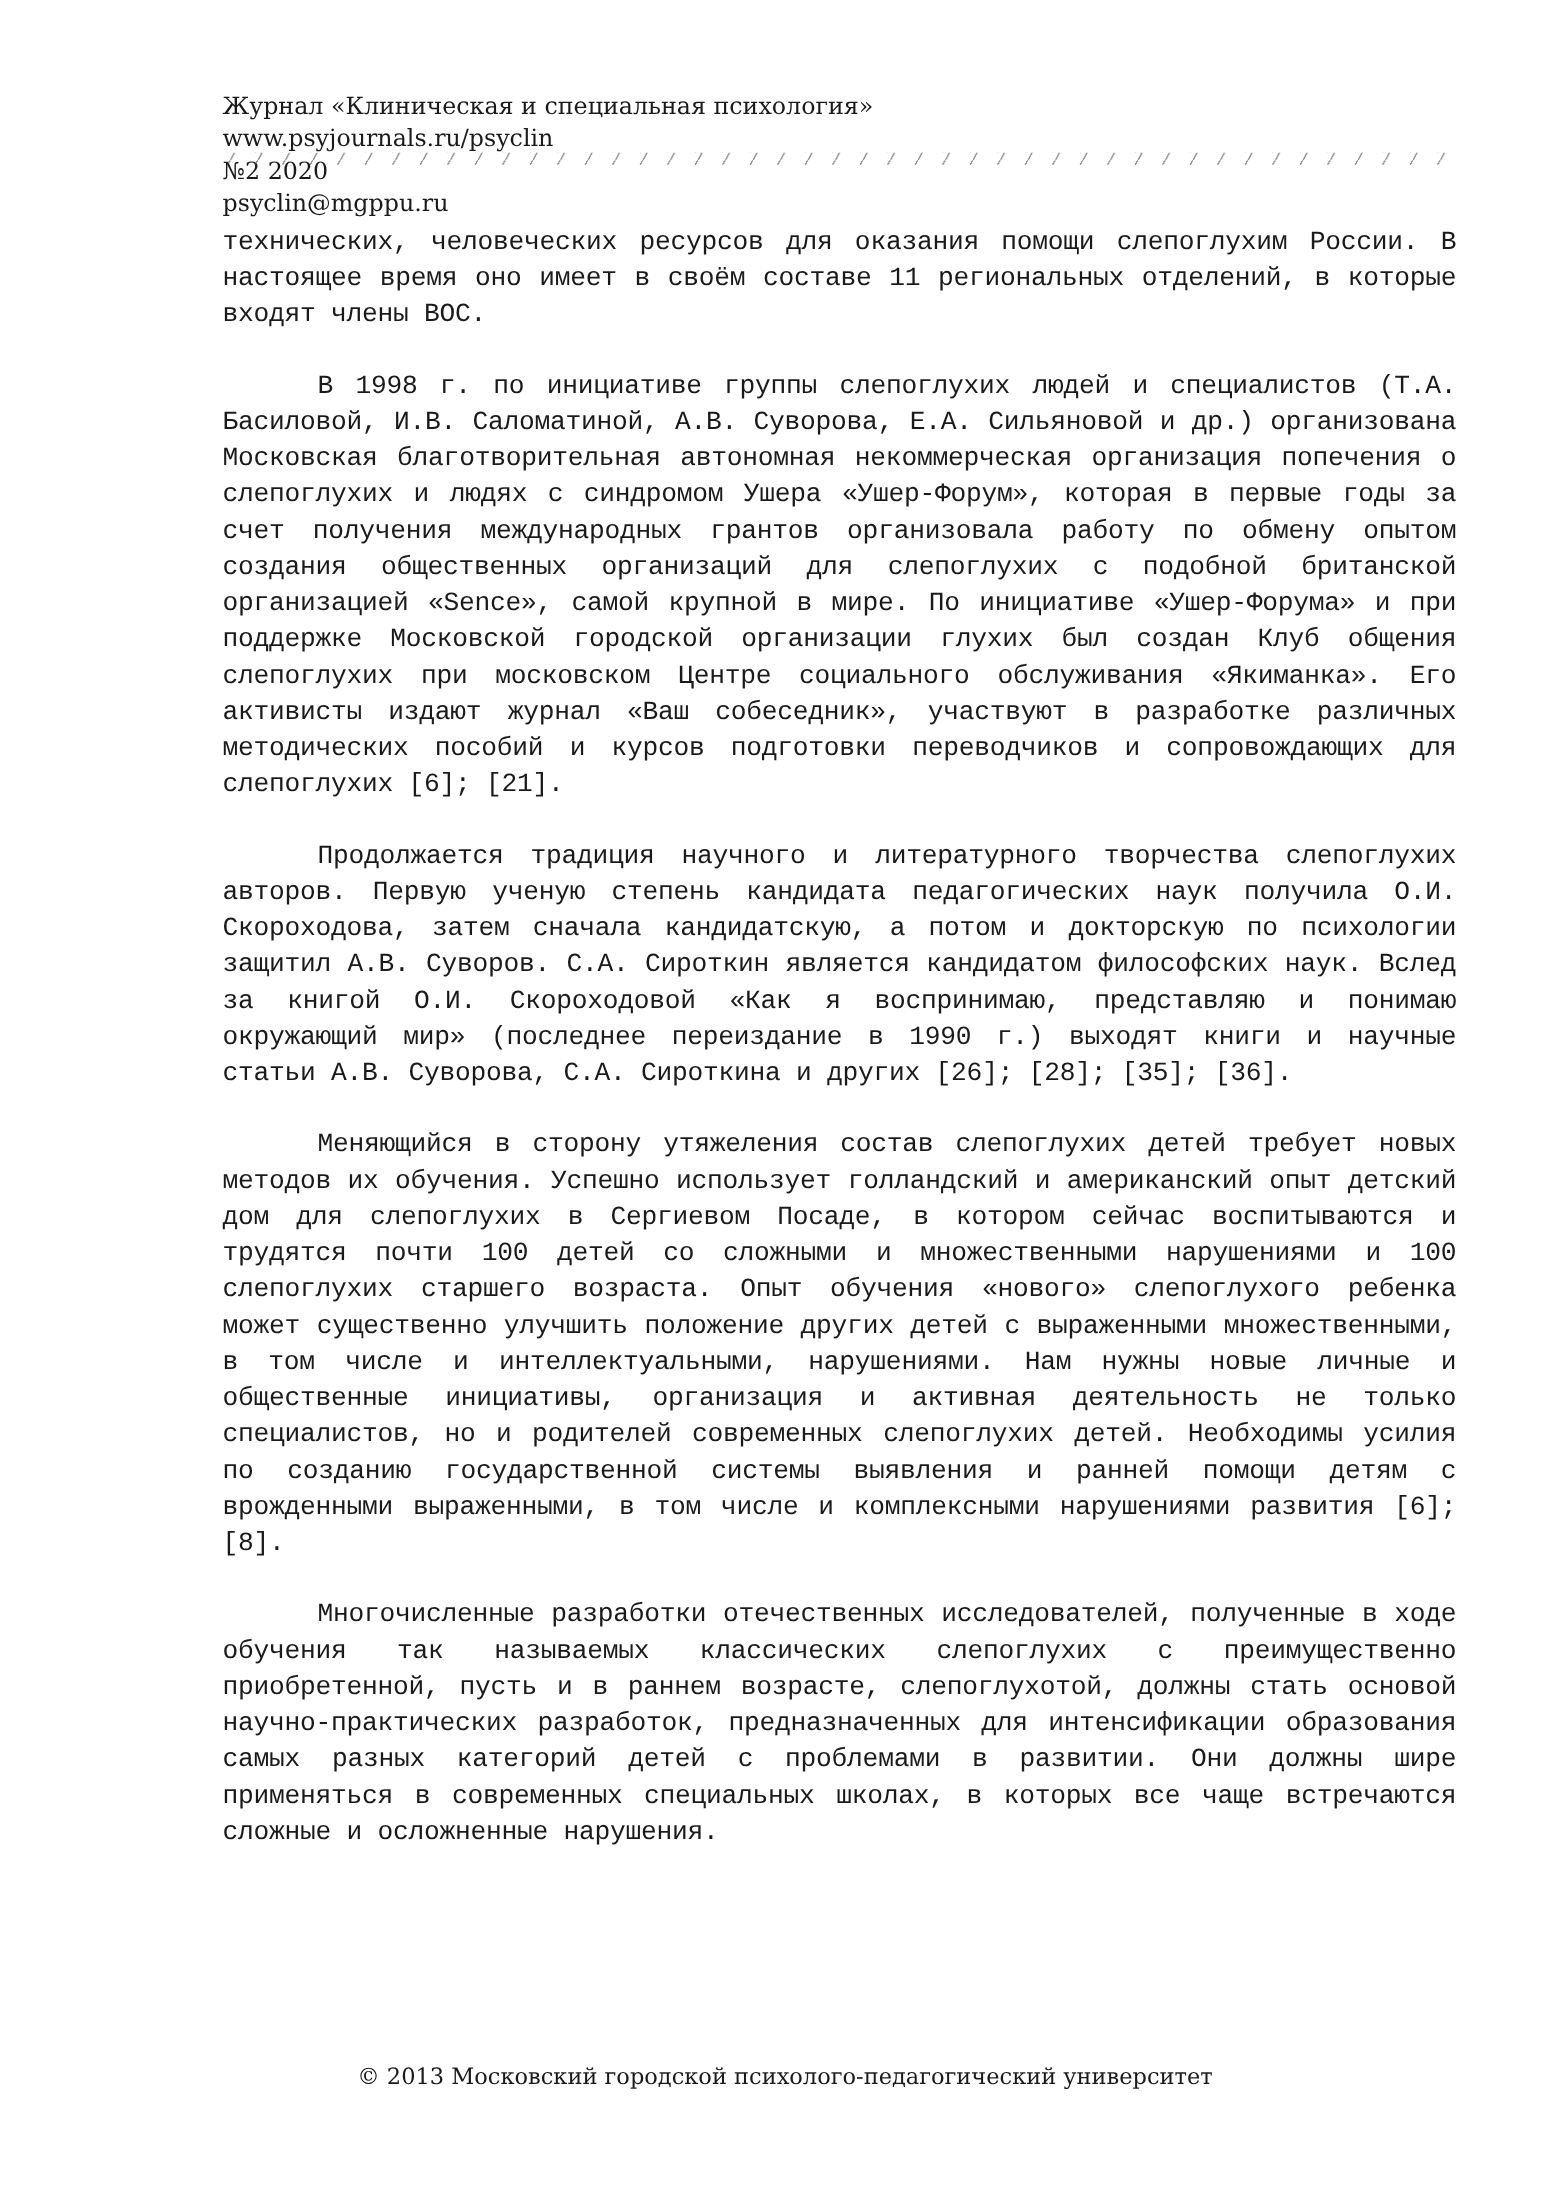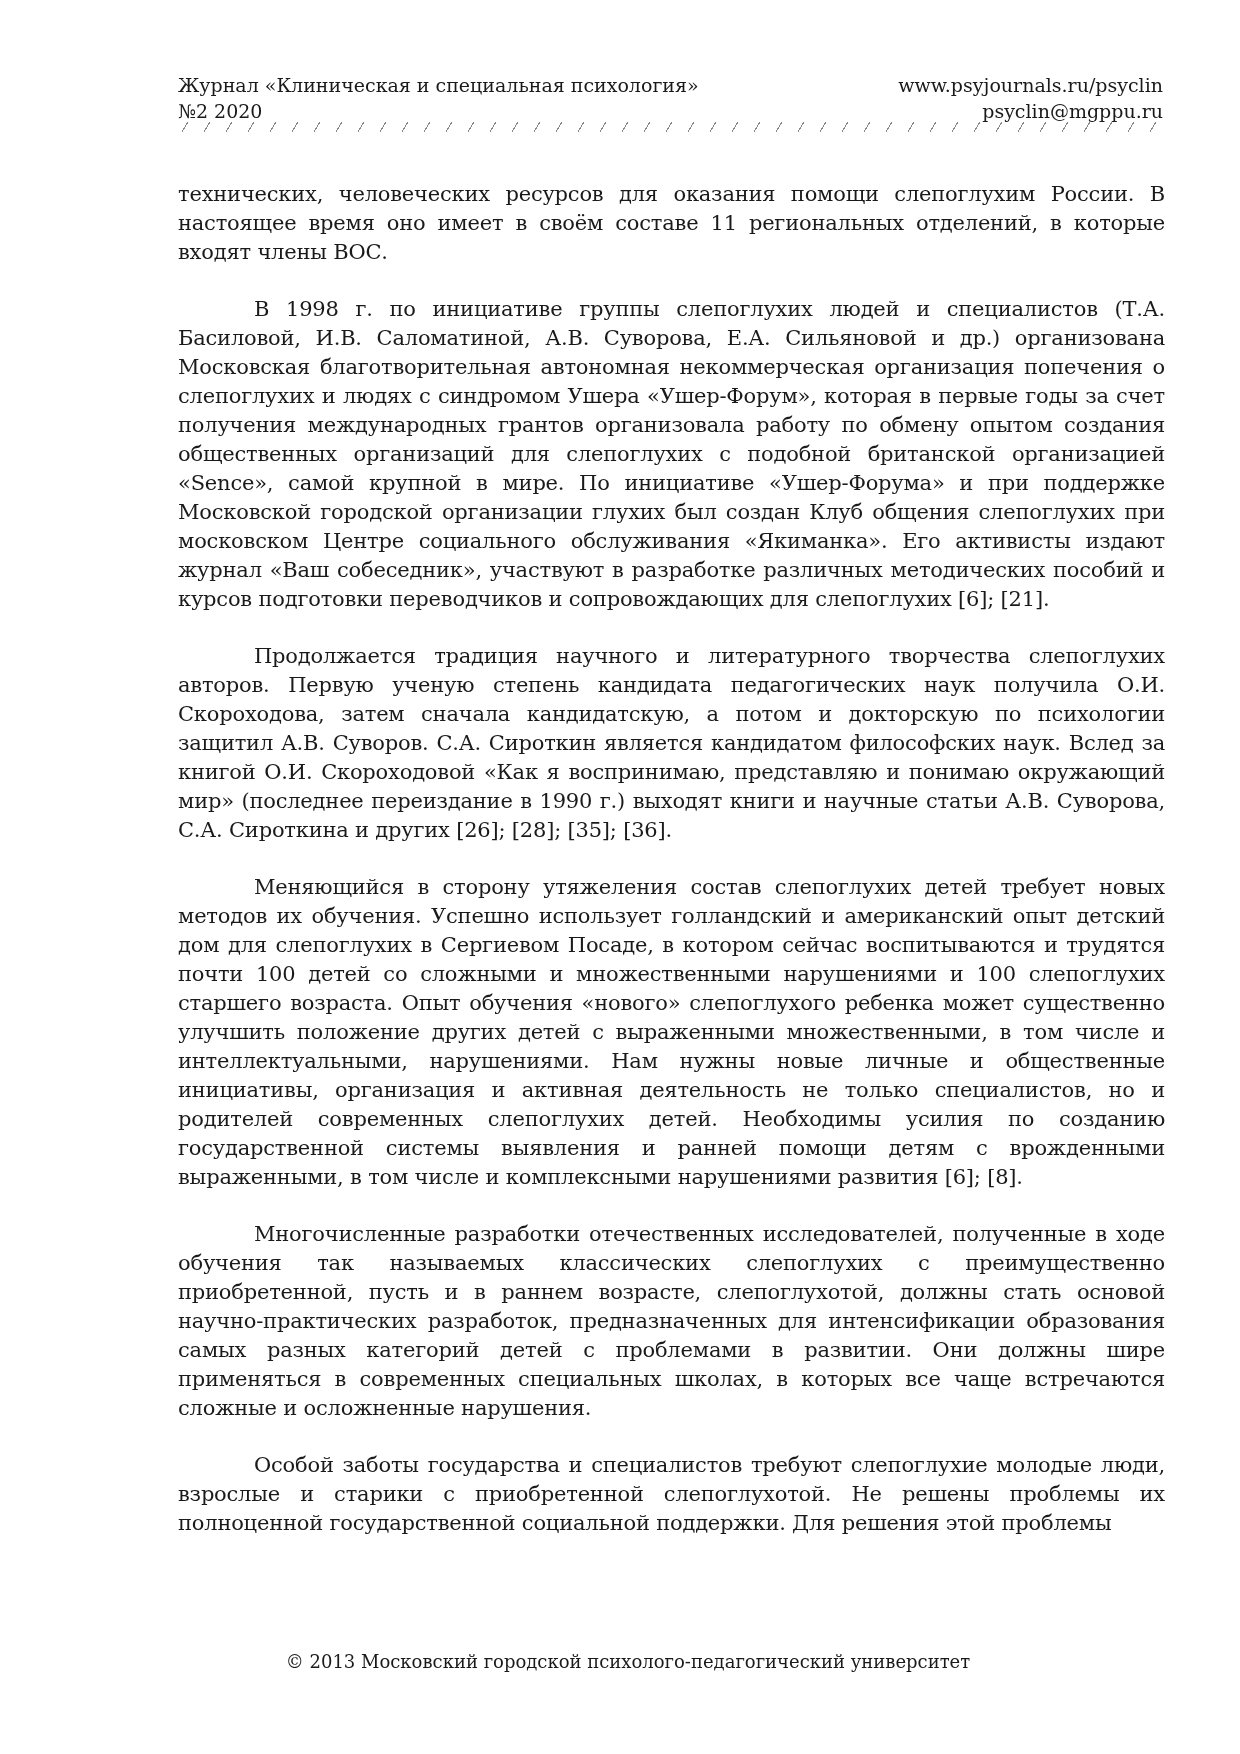--- a/index.html
+++ b/index.html
@@ -5,34 +5,34 @@
     html, body { margin: 0; padding: 0; background: #ffffff; }
     body {
       width: 1240px; height: 1754px; position: relative; overflow: hidden;
       font-family: "DejaVu Serif", "Liberation Serif", serif;
       color: #1a1a1a;
     }
     .header {
       position: absolute; left: 178px; top: 72px; width: 985px;
       font-size: 19px; line-height: 26px;
     }
-    .header .row { display: flex; justify-content: space-between; }
+    .header .row { display: flex; justify-content: space-between; flex-direction: column; }
     .header-rule {
       position: absolute; left: 178px; top: 122px; width: 990px; height: 10px;
       background-image: repeating-linear-gradient(120deg, transparent 0, transparent 8px, #555 8px, #555 9px, transparent 9px, transparent 22px);
       background-size: 22px 10px;
       background-repeat: repeat-x;
       opacity: 0.7;
     }
     .content {
       position: absolute; left: 178px; top: 180px; width: 987px;
       font-size: 21px; line-height: 29px; letter-spacing: -0.2px;
     }
     .content p {
-      margin: 0 0 28px 0; text-align: justify;
+      margin: 0 0 28px 0; text-align: justify; font-family: Liberation Mono, monospace;
     }
     .content p.indent { text-indent: 76px; }
     .footer {
       position: absolute; left: 178px; top: 1650px; width: 900px;
       font-size: 18px; line-height: 24px; text-align: center;
     }
   </style>
 </head>
 <body>
 
@@ -47,18 +47,17 @@
   </div>
 </div>
 <div class="header-rule"></div>
 
 <div class="content">
   <p>технических, человеческих ресурсов для оказания помощи слепоглухим России. В настоящее время оно имеет в своём составе 11 региональных отделений, в которые входят члены ВОС.</p>
   <p class="indent">В 1998 г. по инициативе группы слепоглухих людей и специалистов (Т.А. Басиловой, И.В. Саломатиной, А.В. Суворова, Е.А. Сильяновой и др.) организована Московская благотворительная автономная некоммерческая организация попечения о слепоглухих и людях с синдромом Ушера «Ушер-Форум», которая в первые годы за счет получения международных грантов организовала работу по обмену опытом создания общественных организаций для слепоглухих с подобной британской организацией «Sence», самой крупной в мире. По инициативе «Ушер-Форума» и при поддержке Московской городской организации глухих был создан Клуб общения слепоглухих при московском Центре социального обслуживания «Якиманка». Его активисты издают журнал «Ваш собеседник», участвуют в разработке различных методических пособий и курсов подготовки переводчиков и сопровождающих для слепоглухих [6]; [21].</p>
   <p class="indent">Продолжается традиция научного и литературного творчества слепоглухих авторов. Первую ученую степень кандидата педагогических наук получила О.И. Скороходова, затем сначала кандидатскую, а потом и докторскую по психологии защитил А.В. Суворов. С.А. Сироткин является кандидатом философских наук. Вслед за книгой О.И. Скороходовой «Как я воспринимаю, представляю и понимаю окружающий мир» (последнее переиздание в 1990 г.) выходят книги и научные статьи А.В. Суворова, С.А. Сироткина и других [26]; [28]; [35]; [36].</p>
   <p class="indent">Меняющийся в сторону утяжеления состав слепоглухих детей требует новых методов их обучения. Успешно использует голландский и американский опыт детский дом для слепоглухих в Сергиевом Посаде, в котором сейчас воспитываются и трудятся почти 100 детей со сложными и множественными нарушениями и 100 слепоглухих старшего возраста. Опыт обучения «нового» слепоглухого ребенка может существенно улучшить положение других детей с выраженными множественными, в том числе и интеллектуальными, нарушениями. Нам нужны новые личные и общественные инициативы, организация и активная деятельность не только специалистов, но и родителей современных слепоглухих детей. Необходимы усилия по созданию государственной системы выявления и ранней помощи детям с врожденными выраженными, в том числе и комплексными нарушениями развития [6]; [8].</p>
   <p class="indent">Многочисленные разработки отечественных исследователей, полученные в ходе обучения так называемых классических слепоглухих с преимущественно приобретенной, пусть и в раннем возрасте, слепоглухотой, должны стать основой научно-практических разработок, предназначенных для интенсификации образования самых разных категорий детей с проблемами в развитии. Они должны шире применяться в современных специальных школах, в которых все чаще встречаются сложные и осложненные нарушения.</p>
-  <p class="indent">Особой заботы государства и специалистов требуют слепоглухие молодые люди, взрослые и старики с приобретенной слепоглухотой. Не решены проблемы их полноценной государственной социальной поддержки. Для решения этой проблемы</p>
 </div>
 
 <div class="footer">
   <div>© 2013 Московский городской психолого-педагогический университет</div>
 </div>
 
 </body></html>

